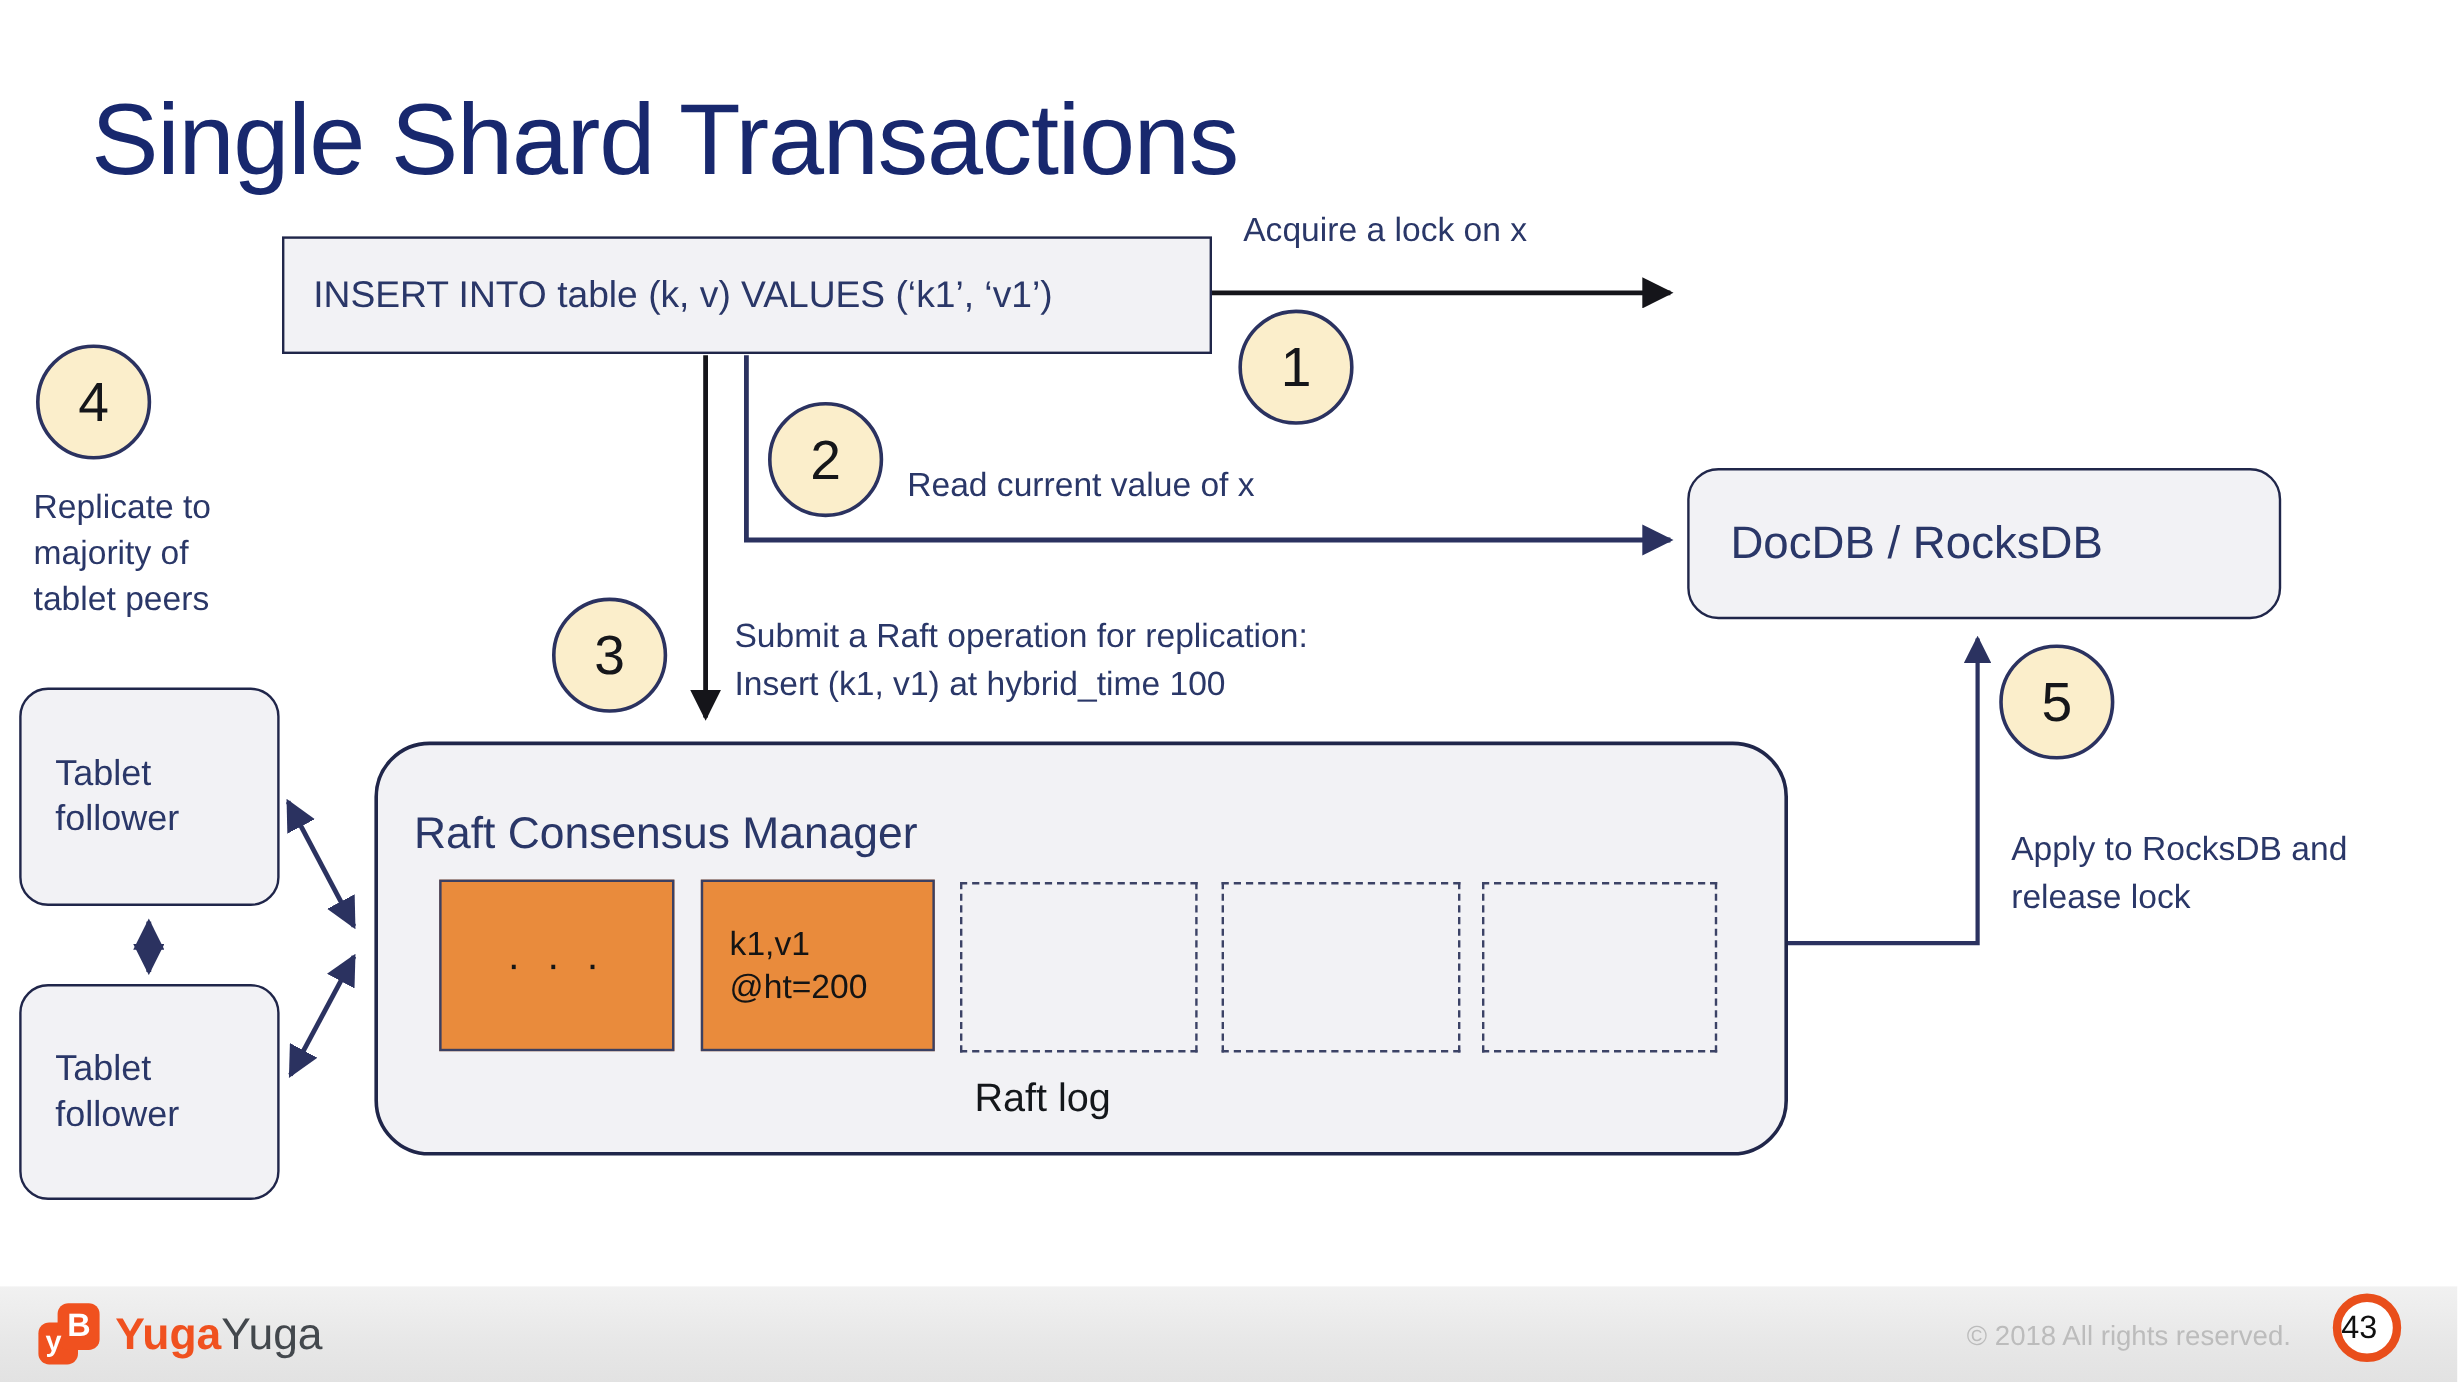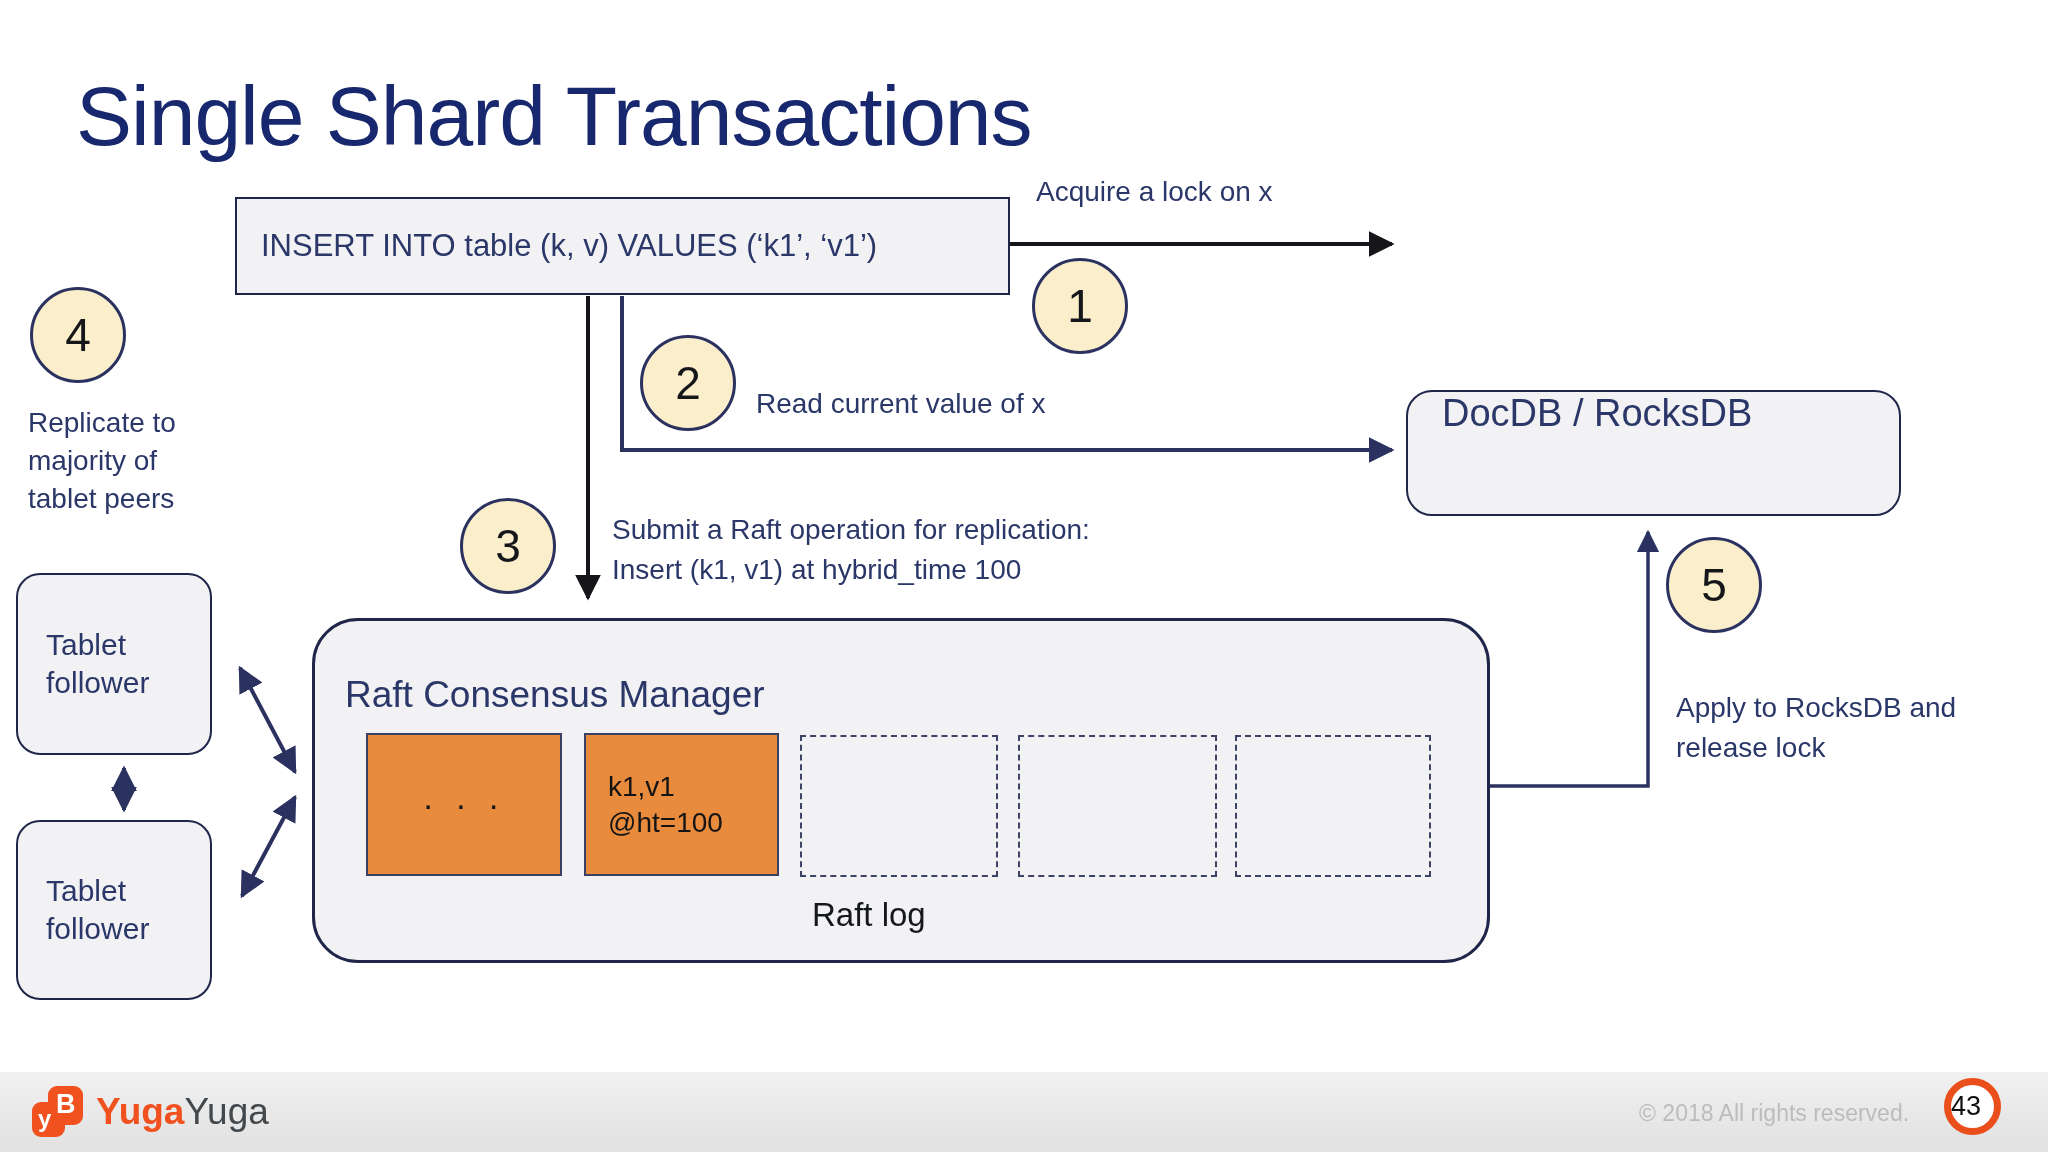--- a/index.html
+++ b/index.html
@@ -14,35 +14,35 @@
   .slide-title{left:76px;top:28px;font-size:84px;color:#18286e;letter-spacing:-1px;margin-top:40px;}
 
   
   .fillbox{background:#f2f2f5;border:2.5px solid #20264a;box-sizing:border-box;}
   .round{border-radius:26px;}
 
   .insert-box{left:235px;top:197px;width:775px;height:98px;display:flex;align-items:center;padding-left:24px;font-size:31px;}
   .lock-box{left:1405px;top:143px;width:583px;height:200px;display:flex;flex-direction:column;justify-content:center;padding-left:36px;gap:8px;}
   .lock-title{font-size:38px;}
   .lock-sub{font-size:29px;}
-  .docdb-box{left:1406px;top:390px;width:495px;height:126px;display:flex;padding-left:34px;font-size:38px;}
+  .docdb-box{left:1406px;top:390px;width:495px;height:126px;display:flex;align-items:center;padding-left:34px;font-size:38px;}
 
   .raft-box{left:312px;top:618px;width:1178px;height:345px;border-radius:46px;border-width:3px;}
   .raft-title{left:345px;top:674px;font-size:37px;}
   .log-cell{position:absolute;box-sizing:border-box;}
   .orange{background:#e98b3c;border:2px solid #3a4063;}
   .cell-ellipsis{left:366px;top:733px;width:196px;height:143px;display:flex;align-items:center;justify-content:center;font-size:34px;color:#151515;letter-spacing:6px;}
   .cell-entry{left:584px;top:733px;width:195px;height:143px;display:flex;flex-direction:column;justify-content:center;padding-left:22px;font-size:28px;line-height:36px;color:#141414;}
   .slot{border:2.5px dashed #3c4366;background:transparent;}
   .slot1{left:800px;top:735px;width:198px;height:142px;}
   .slot2{left:1018px;top:735px;width:199px;height:142px;}
   .slot3{left:1235px;top:735px;width:196px;height:142px;}
   .raft-log-label{left:812px;top:896px;font-size:33px;color:#14171b;}
 
-  .tablet-box{width:196px;border-radius:24px;display:flex;align-items:center;padding-left:28px;font-size:30px;line-height:38px;}
+  .tablet-box{width:217px;border-radius:24px;display:flex;align-items:center;padding-left:28px;font-size:30px;line-height:38px;}
   .tablet1{left:16px;top:573px;height:182px;}
   .tablet2{left:16px;top:820px;height:180px;}
 
   
   .step-circle{width:96px;height:96px;border-radius:50%;background:#fbeecb;border:3px solid #2b3260;
     box-sizing:border-box;display:flex;align-items:center;justify-content:center;font-size:46px;color:#15161a;}
   .c1{left:1032px;top:258px;} .c2{left:640px;top:335px;} .c3{left:460px;top:498px;}
   .c4{left:30px;top:287px;}  .c5{left:1666px;top:537px;}
 
   
@@ -85,21 +85,21 @@
 
 
   <div class="abs fillbox round docdb-box">
     <span>DocDB / RocksDB</span>
   </div>
 
   <div class="abs fillbox raft-box"></div>
   <div class="abs raft-title">Raft Consensus Manager</div>
   <div class="log-cell orange cell-ellipsis">· · ·</div>
   <div class="log-cell orange cell-entry preline">k1,v1
-@ht=100</div>
+@ht=200</div>
   <div class="log-cell slot slot1"></div>
   <div class="log-cell slot slot2"></div>
   <div class="log-cell slot slot3"></div>
   <div class="abs raft-log-label">Raft log</div>
 
   <div class="abs fillbox tablet-box tablet1 preline">Tablet
 follower</div>
   <div class="abs fillbox tablet-box tablet2 preline">Tablet
 follower</div>
 

